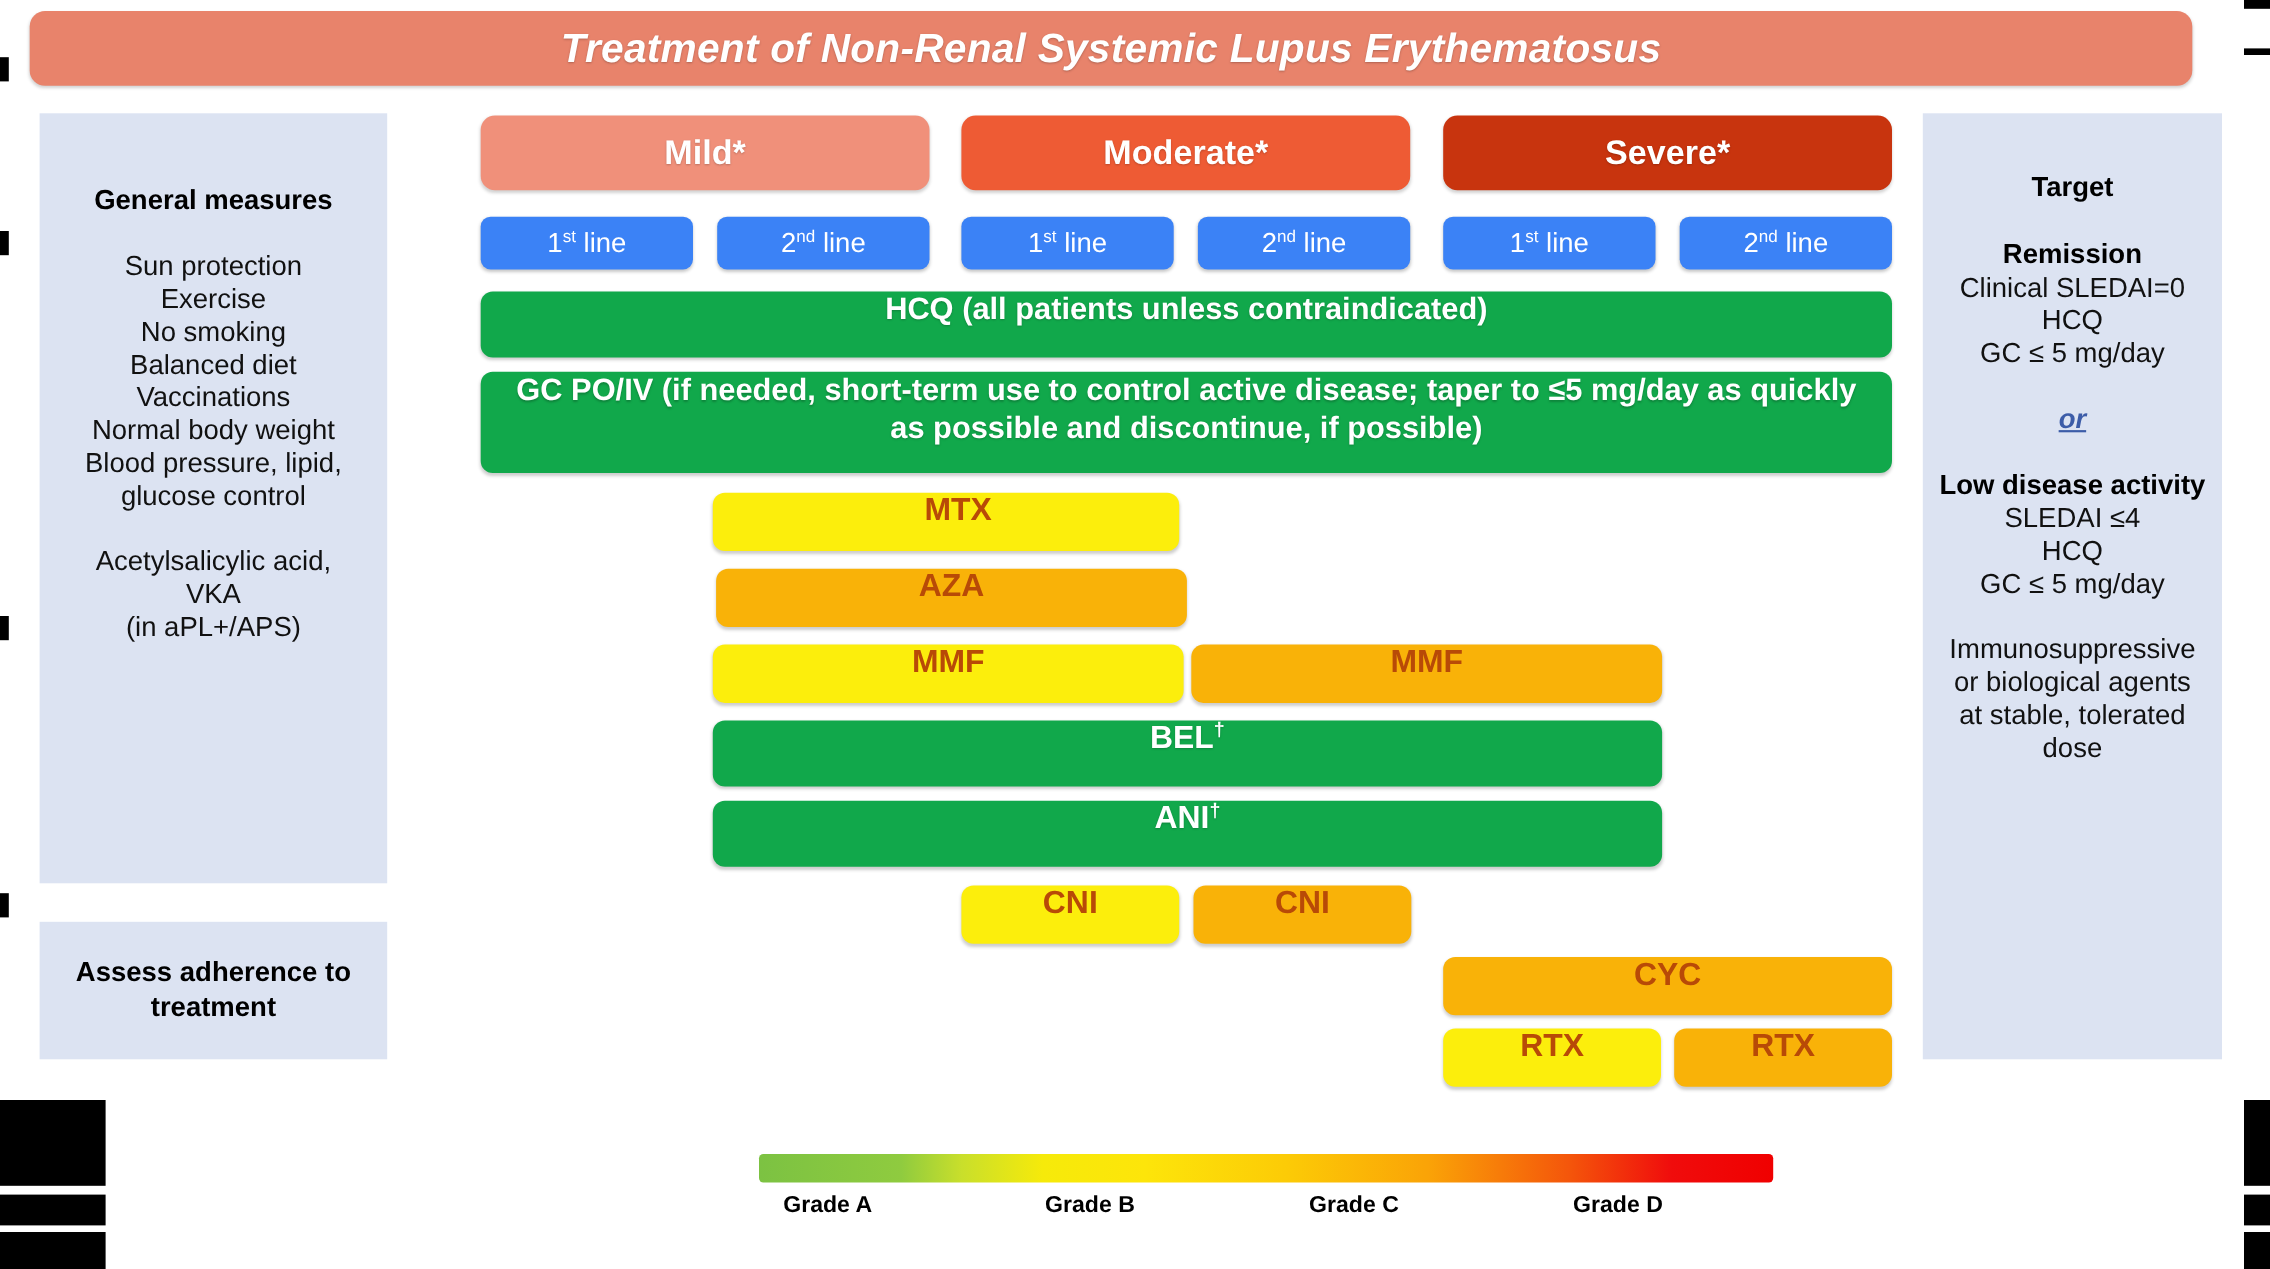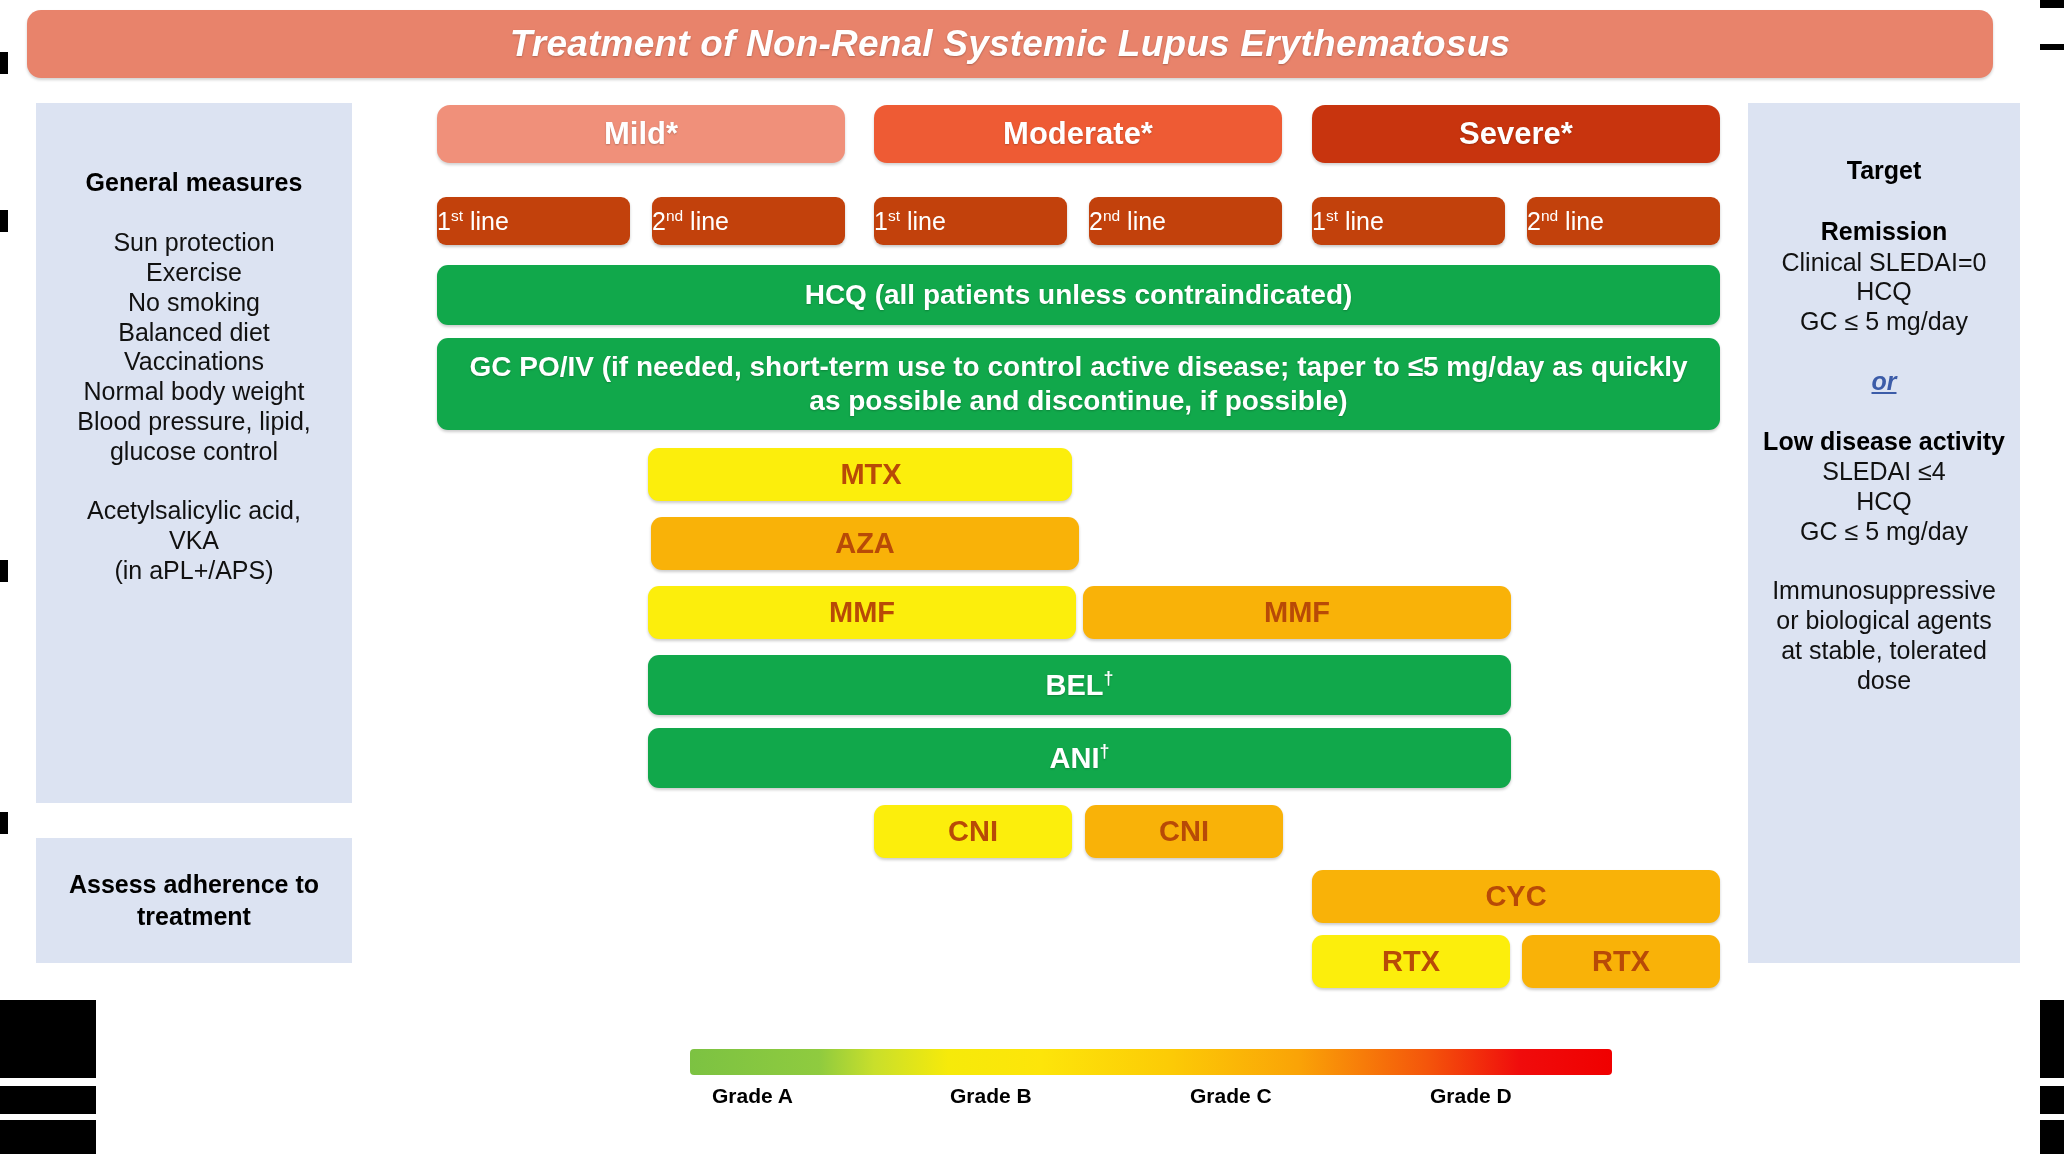--- a/index.html
+++ b/index.html
@@ -36,35 +36,35 @@
   #target-panel{left:1748px;top:103px;width:272px;height:860px;
      display:flex;flex-direction:column;align-items:center;padding-top:52px;}
 
   .panel-head{font-size:25px;font-weight:bold;color:#000;text-align:center;line-height:1.25;}
   .panel-text{font-size:25px;color:#111;text-align:center;line-height:1.19;}
   .panel-gap-lg{height:30px;}
   .or-word{font-size:25px;font-weight:bold;font-style:italic;color:#3C5CA8;text-decoration:underline;}
 
   
   .sev-head{
-    height:58px;border-radius:13px;color:#fff;font-size:31px;font-weight:bold;
+    height:68px;border-radius:13px;color:#fff;font-size:31px;font-weight:bold;
     display:flex;align-items:center;justify-content:center;
     text-shadow:0 1px 2px rgba(0,0,0,.22);
     box-shadow:0 2px 3px rgba(0,0,0,.18);
   }
   .line-btn{
-    height:48px;border-radius:9px;background:#c2410c;color:#fff;
-    font-size:25px;display:flex;align-items:center;justify-content:flex-start;
+    height:48px;border-radius:9px;background:#3b82f6;color:#fff;
+    font-size:25px;display:flex;align-items:center;justify-content:center;
     box-shadow:0 2px 3px rgba(0,0,0,.22);
   }
   .line-btn sup{font-size:.62em;vertical-align:super;line-height:0;}
 
   
   .bar{
-    border-radius:11px;display:flex;align-items:center;justify-content:center;
+    border-radius:11px;display:flex;justify-content:center;
     text-align:center;font-weight:bold;
     box-shadow:0 2px 3px rgba(0,0,0,.20);
   }
   .bar.green{background:#11A84B;color:#fff;text-shadow:0 1px 2px rgba(0,0,0,.22);}
   .bar.yellow{background:#FCEE0C;color:#B84A07;}
   .bar.orange{background:#F9B208;color:#B84A07;}
   .bar sup{font-size:.62em;vertical-align:super;line-height:0;}
 
   
   #legend-gradient{

